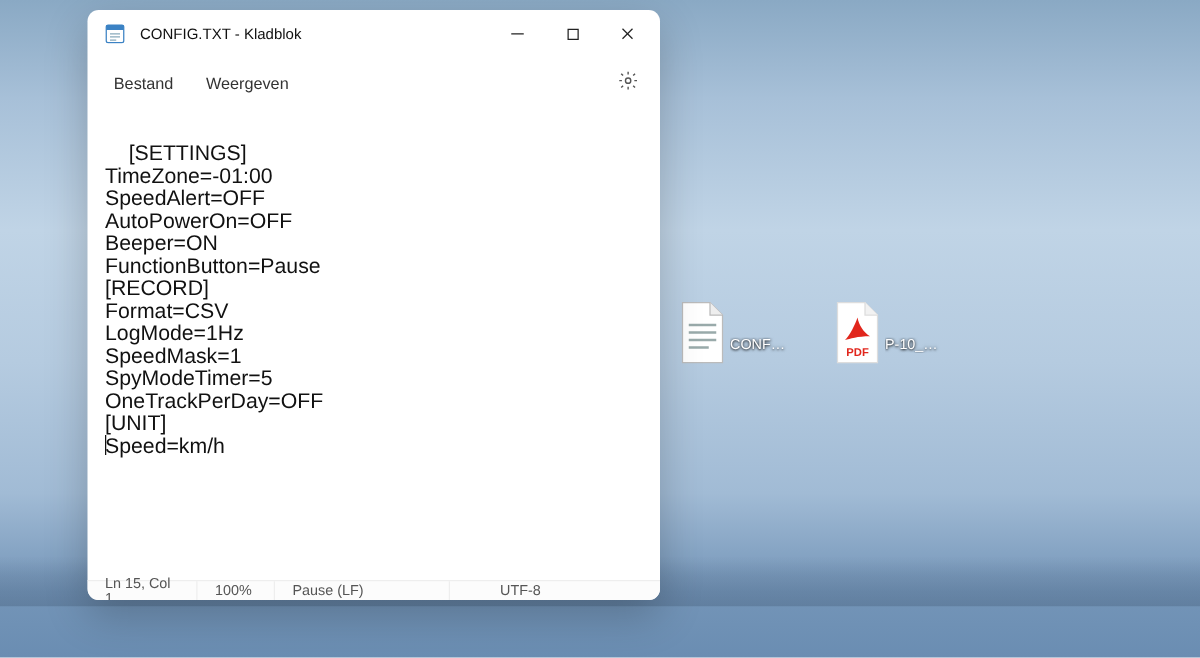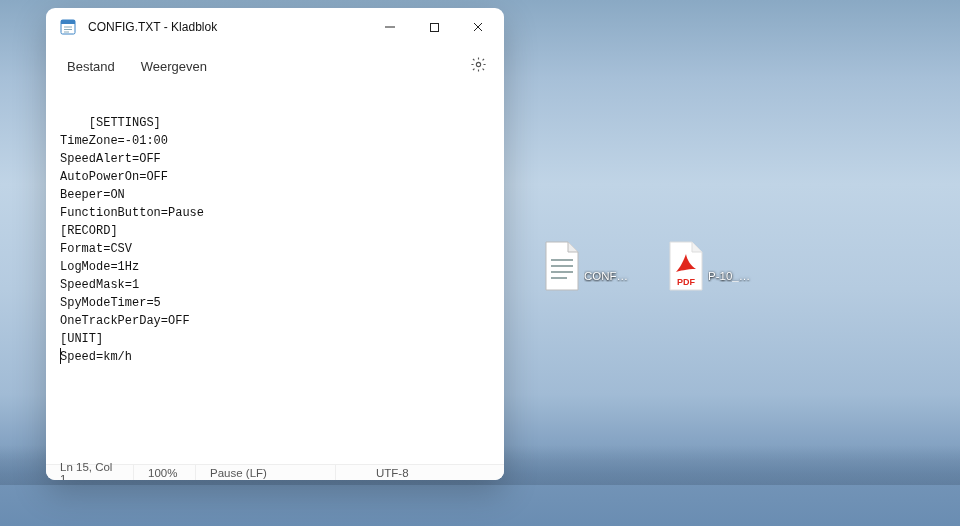--- a/index.html
+++ b/index.html
@@ -22,21 +22,21 @@
   .desktop-icon { width:90px; display:flex; align-items:center; cursor:pointer; }
   .desktop-icon .icon-box { width:52px; height:56px; display:flex; align-items:center; justify-content:center; }
   .desktop-icon .label {
     margin-top:20px; color:#fff; font-size:11.5px; text-align:center;
     text-shadow: 0 1px 2px rgba(0,0,0,.8), 0 0 3px rgba(0,0,0,.6);
     max-width:96px; white-space:nowrap; overflow:hidden; text-overflow:ellipsis;
   }
 
   
   .window {
-    position:absolute; top:8px; left:46px; width:458px; height:472px;
+    position:absolute; top:8px; left:70px; width:458px; height:472px;
     background:#fff; border-radius:9px; box-shadow:0 12px 34px rgba(0,0,0,.22);
     display:flex; flex-direction:column; overflow:hidden;
   }
   .titlebar {
     height:38px; display:flex; align-items:center; padding:0 4px 0 14px;
     font-size:12px; color:#111;
   }
   .titlebar .app-icon { width:16px; height:16px; margin-right:12px; }
   .titlebar .title { flex:0 0 auto; }
   .titlebar .spacer { flex:1; }
@@ -49,22 +49,22 @@
   .menubar {
     height:40px; display:flex; align-items:center; padding:0 8px;
     font-size:13px; color:#333;
   }
   .menubar .menu-item { padding:8px 13px; border-radius:4px; cursor:pointer; }
   .menubar .spacer { flex:1; }
   .menubar .gear { width:36px; height:30px; display:flex; align-items:center; justify-content:center; border-radius:4px; cursor:pointer; }
 
   .editor {
     flex:1; padding:10px 14px 6px 14px;
-    font-family: Liberation Mono, monospace;
-    font-size:12px; line-height:18px; color:#111;
+    font-family: Liberation Sans, sans-serif;
+    font-size:17px; line-height:18px; color:#111;
     white-space:pre; overflow:hidden; outline:none;
     position:relative;
   }
   .caret-line {
     position:absolute; left:14px; width:1px; height:16px; background:#111;
     animation: blink 1s step-end infinite;
   }
   @keyframes blink { 50% { opacity:0; } }
 
   .statusbar {

